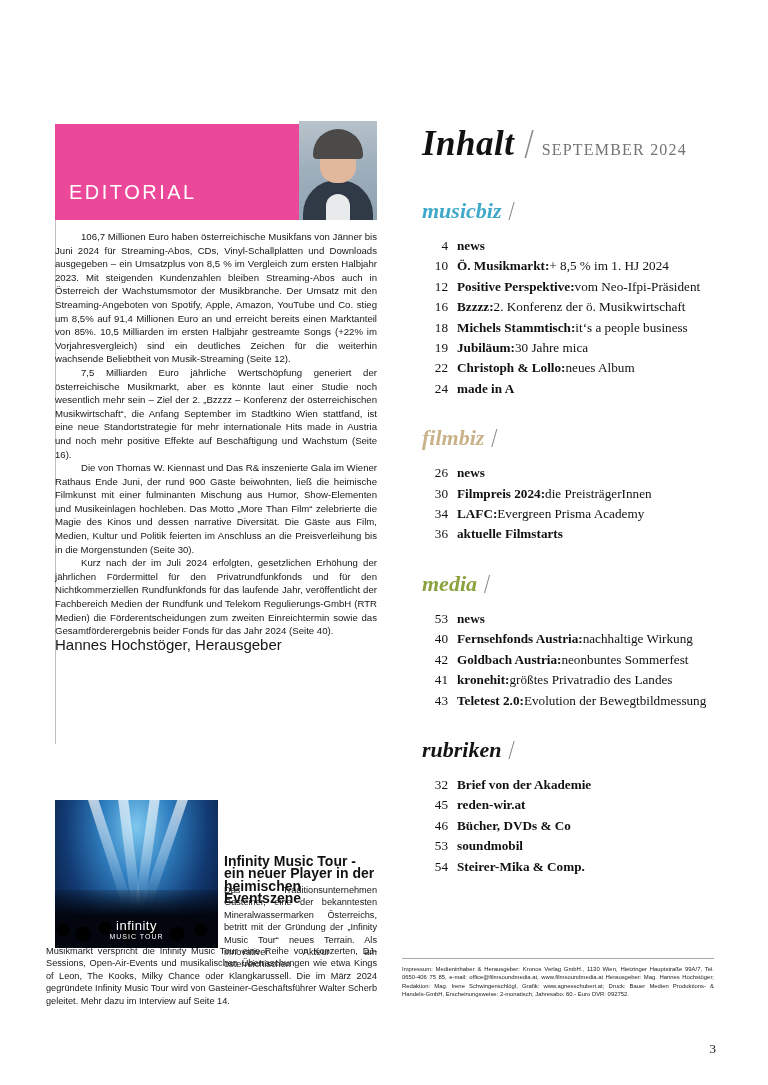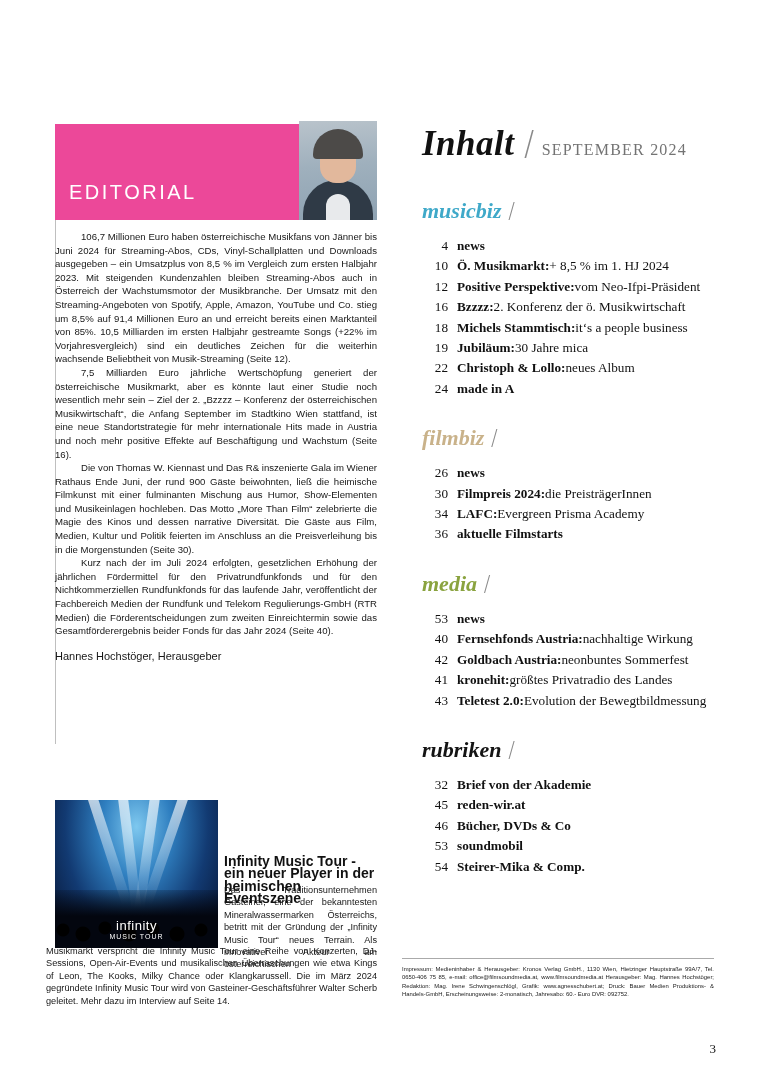--- a/index.html
+++ b/index.html
@@ -96,22 +96,21 @@
     font-size: 9.6px;
     line-height: 13.6px;
     text-align: justify;
     color: #171717;
   }
   #editorial-body p {
     margin: 0 0 0 0;
     text-indent: 26px;
   }
   #editorial-signature {
-    margin-top: 12px;
-    font-size: 11px;
+    font-size: 15px;
     color: #171717;
   }
 
   #left-rule {
     position: absolute;
     left: 55px;
     top: 124px;
     width: 1px;
     height: 620px;
     background: #bfbfbf;

